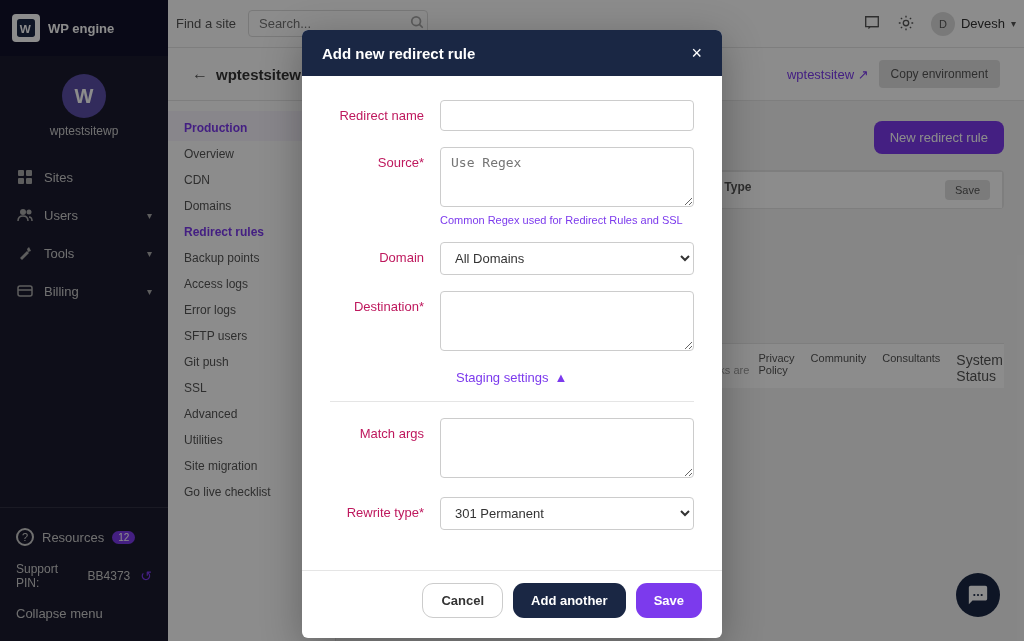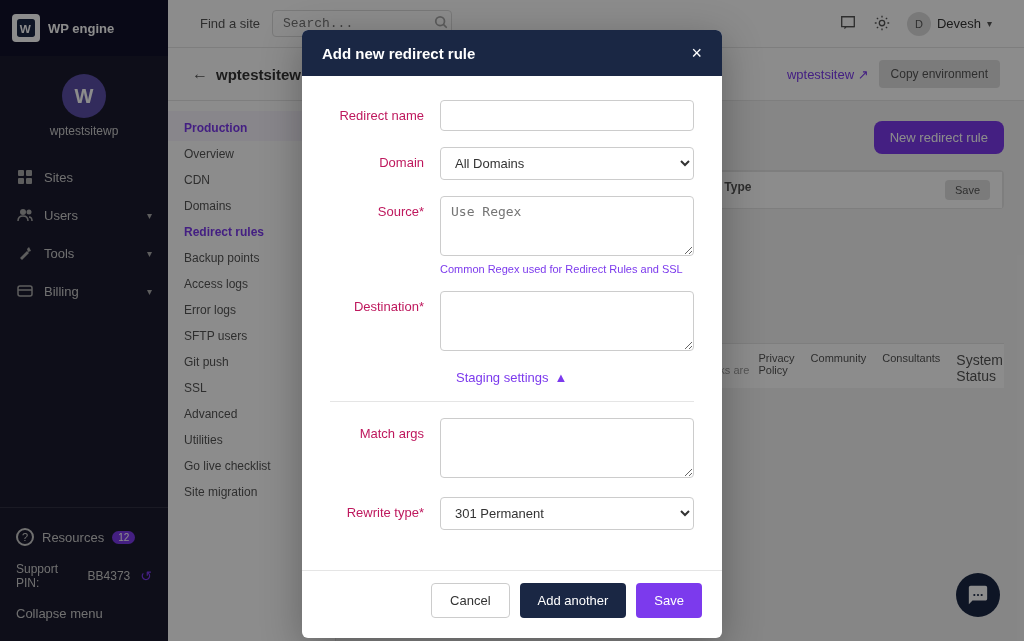--- a/index.html
+++ b/index.html
@@ -21,24 +21,24 @@
     .sidebar-bottom { padding: 12px; border-top: 1px solid rgba(255,255,255,0.1); }
     .resources-item { display: flex; align-items: center; gap: 8px; color: #ccc; font-size: 13px; padding: 8px 4px; }
     .badge { background: #7c3aed; color: #fff; font-size: 10px; border-radius: 10px; padding: 1px 6px; }
     .support-pin { color: #ccc; font-size: 12px; padding: 8px 4px; display: flex; align-items: center; gap: 6px; }
     .collapse-menu { display: flex; align-items: center; gap: 8px; color: #ccc; font-size: 13px; padding: 8px 4px; cursor: pointer; }
 
     
     .main { flex: 1; background: #f5f5f5; display: flex; flex-direction: column; overflow: hidden; }
 
     
-    .topbar { background: #fff; padding: 10px 32px; display: flex; align-items: center; justify-content: space-between; border-bottom: 1px solid #e5e5e5; height: 48px; }
+    .topbar { background: #fff; padding: 10px 8px; display: flex; align-items: center; justify-content: space-between; border-bottom: 1px solid #e5e5e5; height: 48px; }
     .topbar-left { display: flex; align-items: center; gap: 12px; }
     .find-site-label { font-size: 13px; color: #555; }
-    .search-box { border: 1px solid #ddd; border-radius: 4px; padding: 5px 10px; width: 180px; font-size: 13px; font-family: Liberation Mono, monospace; }
+    .search-box { border: 1px solid #ddd; border-radius: 4px; padding: 5px 10px; width: 180px; font-size: 13px; }
     .topbar-right { display: flex; align-items: center; gap: 14px; }
     .topbar-icon { width: 20px; height: 20px; color: #555; cursor: pointer; }
     .user-btn { display: flex; align-items: center; gap: 6px; font-size: 13px; color: #333; cursor: pointer; }
     .content-header { background: #fff; padding: 12px 24px; display: flex; align-items: center; gap: 8px; border-bottom: 1px solid #e5e5e5; }
     .back-arrow { color: #555; cursor: pointer; font-size: 16px; }
     .site-name { font-size: 15px; font-weight: 600; color: #333; }
 
     .content-body { display: flex; flex: 1; overflow: hidden; }
     .sub-sidebar { width: 168px; background: #fff; border-right: 1px solid #e5e5e5; padding: 0; }
     .sub-nav-section { padding: 10px 0; }
@@ -70,21 +70,21 @@
     .form-label { width: 110px; font-size: 13px; color: #be185d; padding-top: 8px; text-align: right; padding-right: 16px; flex-shrink: 0; }
     .form-control { flex: 1; }
     .form-input { width: 100%; border: 1px solid #ccc; border-radius: 4px; padding: 7px 10px; font-size: 13px; color: #333; outline: none; }
     select.form-input { appearance: auto; background: #fff; cursor: pointer; }
     textarea.form-input { resize: vertical; min-height: 60px; }
     .hint-text { font-size: 11px; color: #7c3aed; margin-top: 4px; }
     .advanced-settings-row { margin-bottom: 16px; }
     .advanced-toggle { display: flex; align-items: center; gap: 6px; color: #7c3aed; font-size: 13px; cursor: pointer; padding-left: 126px; }
     .divider { border: none; border-top: 1px solid #e5e5e5; margin: 8px 0 16px; }
     .modal-footer { padding: 12px 20px 20px; display: flex; justify-content: flex-end; gap: 10px; }
-    .btn { padding: 9px 18px; border-radius: 4px; font-size: 13px; cursor: pointer; border: none; font-weight: 400; }
+    .btn { padding: 9px 18px; border-radius: 11px; font-size: 13px; cursor: pointer; border: none; font-weight: 700; }
     .btn-cancel { background: #fff; border: 1px solid #ccc; color: #333; }
     .btn-add-another { background: #1a2744; color: #fff; }
     .btn-save { background: #7c3aed; color: #fff; }
 
     
     .chat-bubble { position: absolute; bottom: 24px; right: 24px; width: 44px; height: 44px; background: #1a2744; border-radius: 50%; display: flex; align-items: center; justify-content: center; cursor: pointer; z-index: 50; }
 
     .question-icon { width: 18px; height: 18px; border-radius: 50%; border: 2px solid #ccc; display: flex; align-items: center; justify-content: center; font-size: 11px; color: #ccc; cursor: pointer; }
   </style>
 </head>
@@ -221,22 +221,22 @@
           <div class="sub-nav-item">Domains</div>
           <div class="sub-nav-item active">Redirect rules</div>
           <div class="sub-nav-item">Backup points</div>
           <div class="sub-nav-item">Access logs</div>
           <div class="sub-nav-item">Error logs</div>
           <div class="sub-nav-item">SFTP users</div>
           <div class="sub-nav-item">Git push</div>
           <div class="sub-nav-item">SSL</div>
           <div class="sub-nav-item">Advanced</div>
           <div class="sub-nav-item">Utilities</div>
+          <div class="sub-nav-item">Site migration</div>
           <div class="sub-nav-item">Go live checklist</div>
-          <div class="sub-nav-item">Site migration</div>
         </div>
       </div>
 
       <div class="page-content">
         <div class="redirect-header">
           <button class="new-redirect-btn">New redirect rule</button>
         </div>
         <div style="background:#fff;border:1px solid #e5e5e5;border-radius:4px;">
           <div class="table-header">
             <div style="flex:2;font-size:12px;font-weight:600;color:#555;">Destination</div>
@@ -289,34 +289,34 @@
         <div class="modal-body">
 
           <div class="form-row">
             <label class="form-label">Redirect name</label>
             <div class="form-control">
               <input type="text" class="form-input" style="">
             </div>
           </div>
 
           <div class="form-row">
+            <label class="form-label">Source*</label>
+            <div class="form-control">
+              <textarea class="form-input" rows="2" placeholder="Use Regex" style=""></textarea>
+              <div class="hint-text">Common Regex used for Redirect Rules and SSL</div>
+            </div>
+          </div>
+
+          <div class="form-row">
             <label class="form-label">Domain</label>
             <div class="form-control">
               <select class="form-input">
                 <option>All Domains</option>
                 <option>wptestsitewp.wpengine.com</option>
               </select>
-            </div>
-          </div>
-
-          <div class="form-row">
-            <label class="form-label">Source*</label>
-            <div class="form-control">
-              <textarea class="form-input" rows="2" placeholder="Use Regex" style=""></textarea>
-              <div class="hint-text">Common Regex used for Redirect Rules and SSL</div>
             </div>
           </div>
 
           <div class="form-row">
             <label class="form-label">Destination*</label>
             <div class="form-control">
               <textarea class="form-input" rows="2" style=""></textarea>
             </div>
           </div>
 

